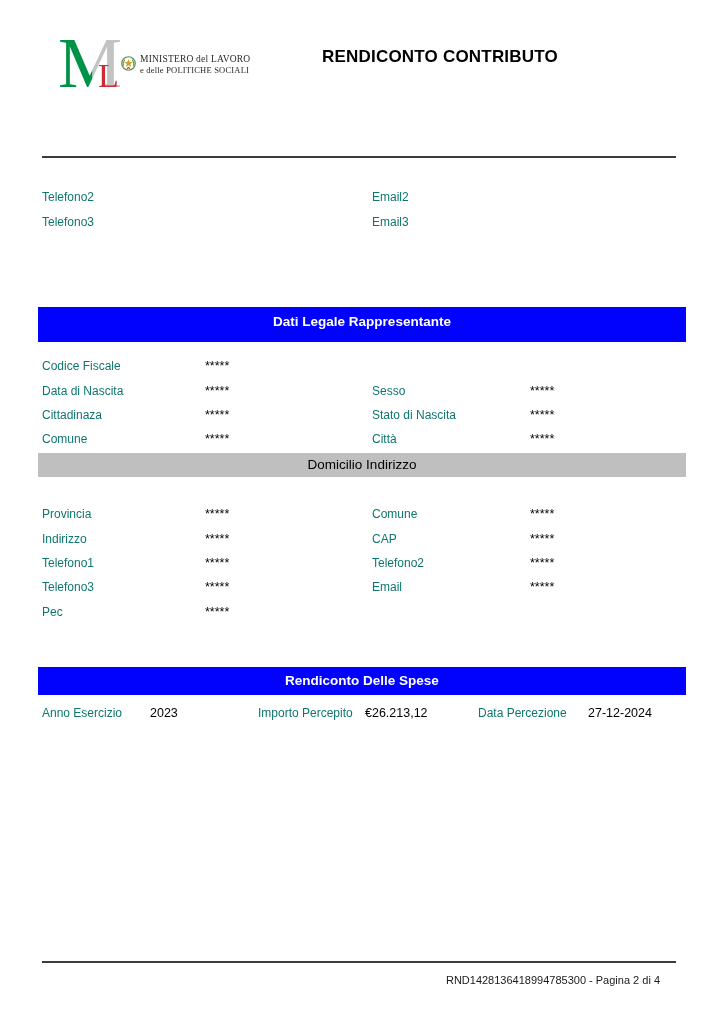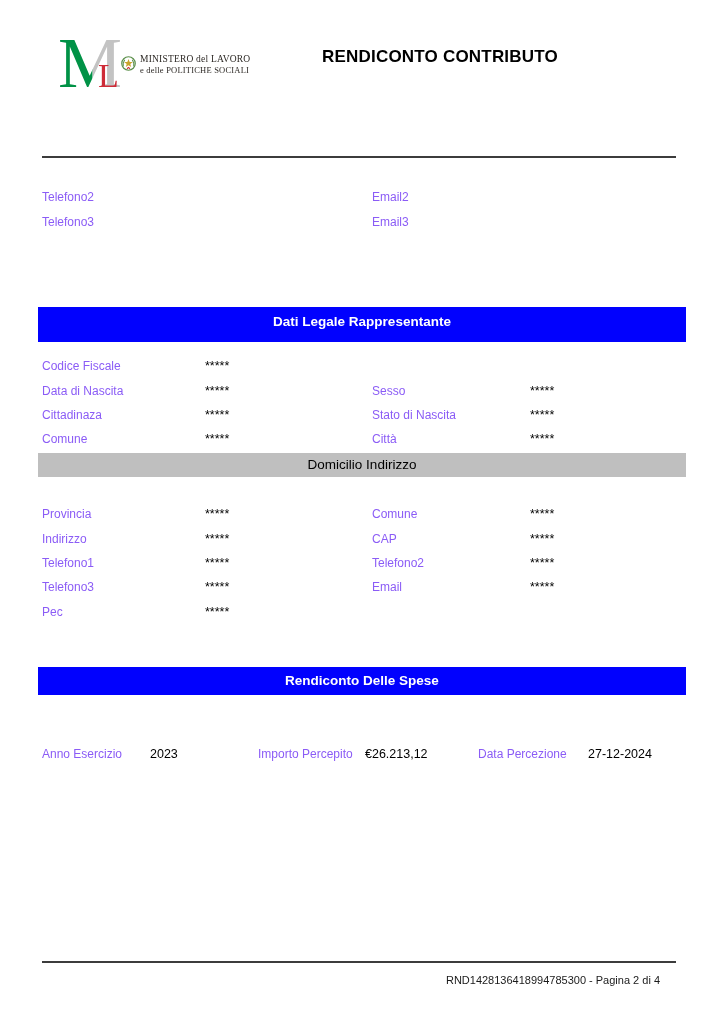--- a/index.html
+++ b/index.html
@@ -55,29 +55,29 @@
 
   
   .tbl { position: absolute; left: 42px; right: 38px; margin-top: 24px; }
   .tbl-legale { top: 330px; }
   .tbl-domicilio { top: 478px; }
   .tbl-row {
     display: grid;
     grid-template-columns: 163px 167px 158px auto;
     height: 24.4px; align-items: center;
   }
-  .lbl { color: #8b5cf6; font-size: 12px; }
+  .lbl { color: #0f766e; font-size: 12px; }
   .val { color: #000000; font-size: 12.5px; }
 
   
   .spese-row {
     position: absolute; left: 42px; right: 38px; top: 700px;
     display: grid;
     grid-template-columns: 108px 108px 107px 113px 110px auto;
-    height: 25px; align-items: center; margin-top: 41px;
+    height: 25px; align-items: center;
   }
 
   
   .footer-text {
     position: absolute; left: 42px; top: 974px; width: 618px;
     text-align: right; font-size: 11px; color: #1a1a1a;
   }
 </style>
 </head>
 <body>

